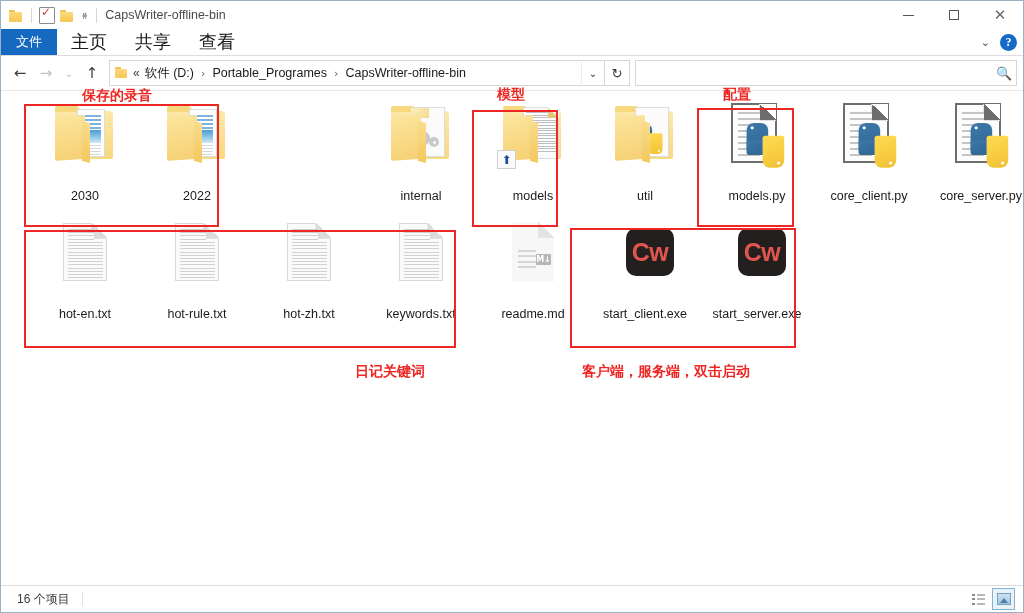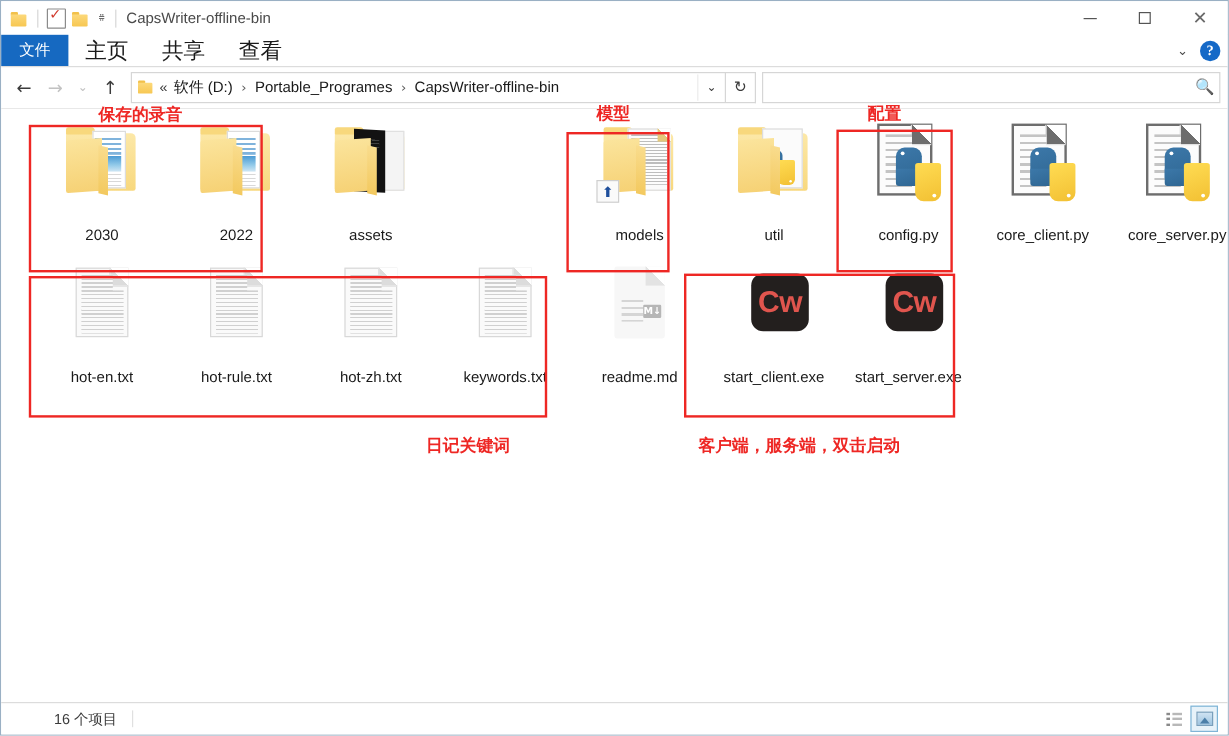--- a/index.html
+++ b/index.html
@@ -485,21 +485,20 @@
     font-family: "DejaVu Sans", "Liberation Sans", sans-serif;
   }
 
   
   #statusbar {
     height: 26px; flex: 0 0 26px;
     border-top: 1px solid #dcdcdc;
     display: flex; align-items: center;
     background: #fff;
     position: relative;
-    padding-left: 28px;
   }
   #status-text {
     font-size: 12px; color: #3b3b3b;
     padding-left: 16px;
   }
   #status-sep {
     width: 1px; height: 14px; background: #e0e0e0;
     margin-left: 12px;
   }
   #view-buttons {
@@ -623,33 +622,35 @@
             <div class="photo-lines"></div>
             <div class="photo-img"></div>
             <div class="photo-lines2"></div>
             <div class="front"></div>
             <div class="front2"></div>
           </div>
         </div>
         <div class="lbl">2022</div>
       </div>
 
-      <div class="item" style="left:252px;top:10px">
-        <div class="ico">
-          <div class="fld fld-black">
+
+      <div class="item" style="left:364px;top:10px">
+        <div class="ico">
+          <div class="fld fld-gear">
             <div class="back"></div>
-            <div class="whitepage"></div>
-            <div class="blackpage"></div>
+            <div class="paper"></div>
+            <div class="corner"></div>
+            <div class="gear1"></div>
+            <div class="gear2"></div>
             <div class="front"></div>
             <div class="front2"></div>
           </div>
         </div>
-        <div class="lbl">assets</div>
-      </div>
-
+        <div class="lbl">internal</div>
+      </div>
 
       <div class="item" style="left:476px;top:10px">
         <div class="ico">
           <div class="fld fld-doc">
             <div class="back"></div>
             <div class="paper"></div>
             <div class="dense"></div>
             <div class="dogear"></div>
             <div class="front"></div>
             <div class="front2"></div>
@@ -685,21 +686,21 @@
             <div class="lines" style="left:5px;top:7px;width:22px;height:44px;background:repeating-linear-gradient(180deg,#c4c4c4 0px,#c4c4c4 2px,#fcfcfc 2px,#fcfcfc 6px)"></div>
           </div>
           <div style="position:absolute;left:26px;top:22px;transform:scale(.80);transform-origin:left top">
             <div class="pylogo">
                 <div class="pb"></div>
                 <div class="pbarm"></div>
                 <div class="py"></div>
               </div>
           </div>
         </div>
-        <div class="lbl">config.py</div>
+        <div class="lbl">models.py</div>
       </div>
 
       <div class="item" style="left:812px;top:10px">
         <div class="ico">
           <div class="txtdoc" style="left:12px;top:2px;width:46px;height:60px;border-color:#6d6d6d;border-width:2px;background:#fcfcfc">
             <div class="fold" style="width:16px;height:16px;background:linear-gradient(225deg,#ffffff 50%,#6d6d6d 50%)"></div>
             <div class="lines" style="left:5px;top:7px;width:22px;height:44px;background:repeating-linear-gradient(180deg,#c4c4c4 0px,#c4c4c4 2px,#fcfcfc 2px,#fcfcfc 6px)"></div>
           </div>
           <div style="position:absolute;left:26px;top:22px;transform:scale(.80);transform-origin:left top">
             <div class="pylogo">

